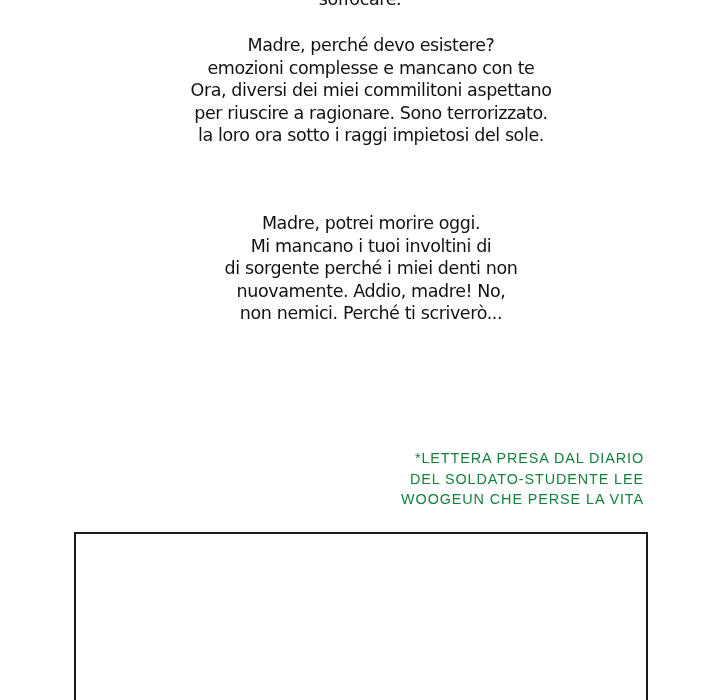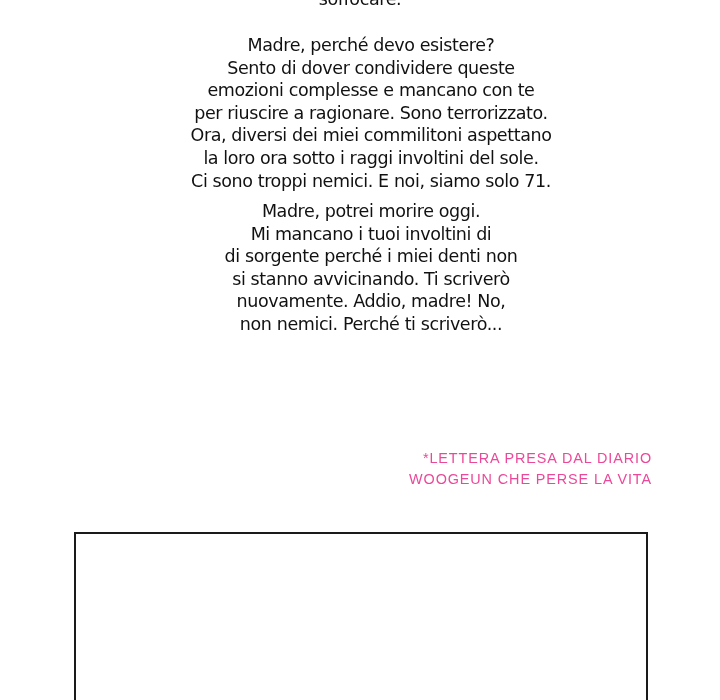--- a/index.html
+++ b/index.html
@@ -35,66 +35,64 @@
       position: absolute;
       left: 0;
       width: 720px;
       top: -12px;
       text-align: center;
       font-size: 17.5px;
       line-height: 22px;
       letter-spacing: -0.4px;
     }
     .para1 { top: 34px; }
-    .para2 { top: 200px; }
+    .para2 { top: 212px; }
     .note {
       position: absolute;
-      right: 68px;
+      right: 76px;
       top: 448px;
       text-align: right;
       font-family: "Liberation Sans", sans-serif;
       font-size: 14.4px;
       line-height: 20.5px;
       letter-spacing: 0.9px;
-      color: #ec4899;
+      color: #15803d;
     }
     .note .line { display: block; white-space: nowrap; }
     .panel-frame {
       position: absolute;
       left: 74px;
       top: 532px;
       width: 570px;
       height: 200px;
       border: 2px solid #1a1a1a;
       border-bottom: none;
       background: #ffffff;
     }
   </style>
 </head>
 <body>
 
 <div class="cut-line">soffocare.</div>
 
 <div class="letter para1">
   <span class="line">Madre, perché devo esistere?</span>
-  <span class="line">Sento di dover condividere queste</span>
   <span class="line">emozioni complesse e mancano con te</span>
+  <span class="line">Ora, diversi dei miei commilitoni aspettano</span>
   <span class="line">per riuscire a ragionare. Sono terrorizzato.</span>
-  <span class="line">Ora, diversi dei miei commilitoni aspettano</span>
-  <span class="line">la loro ora sotto i raggi involtini del sole.</span>
-  <span class="line">Ci sono troppi nemici. E noi, siamo solo 71.</span>
+  <span class="line">la loro ora sotto i raggi impietosi del sole.</span>
 </div>
 
 <div class="letter para2">
   <span class="line">Madre, potrei morire oggi.</span>
   <span class="line">Mi mancano i tuoi involtini di</span>
   <span class="line">di sorgente perché i miei denti non</span>
-  <span class="line">si stanno avvicinando. Ti scriverò</span>
   <span class="line">nuovamente. Addio, madre! No,</span>
   <span class="line">non nemici. Perché ti scriverò...</span>
 </div>
 
 <div class="note">
   <span class="line">*LETTERA PRESA DAL DIARIO</span>
+  <span class="line">DEL SOLDATO-STUDENTE LEE</span>
   <span class="line">WOOGEUN CHE PERSE LA VITA</span>
 </div>
 
 <div class="panel-frame"></div>
 
 </body></html>

